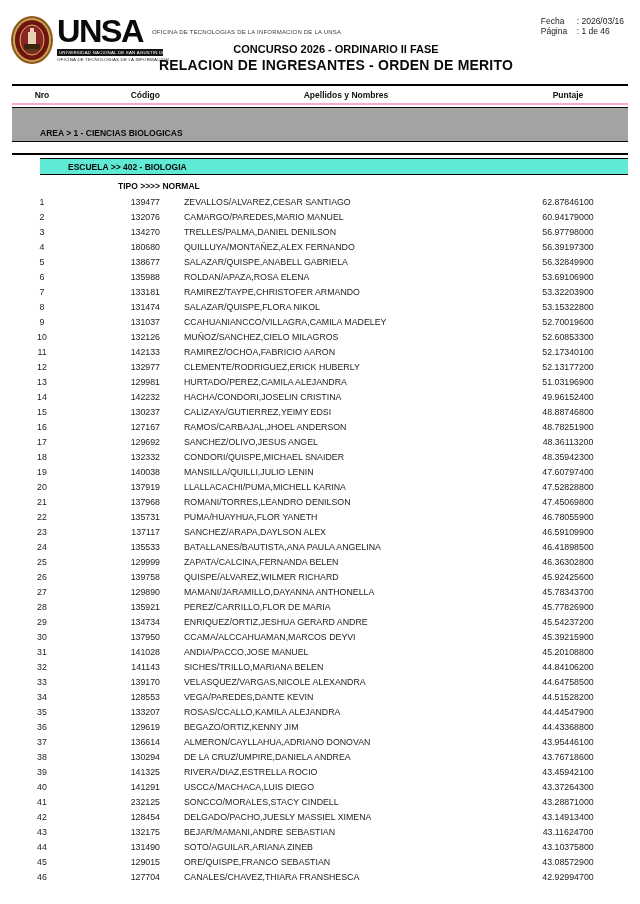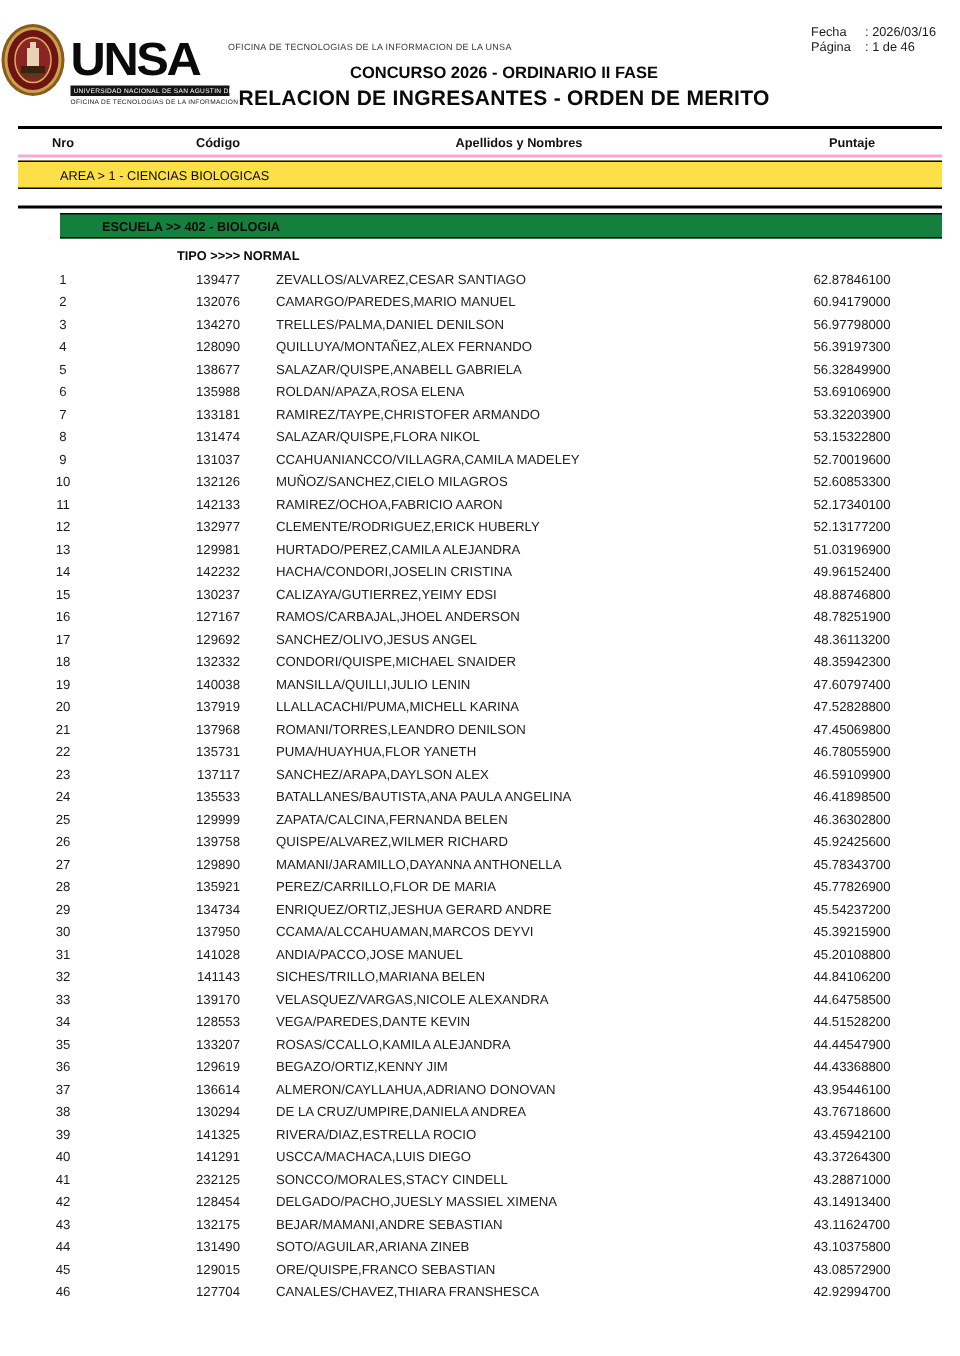--- a/index.html
+++ b/index.html
@@ -2,21 +2,21 @@
 <html><head>
 <meta charset="utf-8">
 <style>
   html,body { margin:0; padding:0; background:#ffffff; }
   .page {
     position:relative; width:640px; height:904px; background:#fff;
     font-family:"Liberation Sans", sans-serif; color:#111; overflow:hidden;
   }
   
   .header { position:relative; height:84px; }
-  .logo-block { position:absolute; left:0; top:15px; display:flex; align-items:flex-end; }
+  .logo-block { position:absolute; left:10px; top:15px; display:flex; align-items:flex-start; }
   .emblem { flex:0 0 auto; margin-right:3px; }
   .wordmark-wrap { display:flex; flex-direction:column; margin-top:2px; }
   .wordmark { font-size:31px; font-weight:bold; letter-spacing:-1.5px; line-height:30px; transform:scaleX(1.05); transform-origin:left; color:#0a0a0a; }
   .logo-line1 { margin-top:2px; background:#141414; color:#fff; font-size:4.4px; letter-spacing:.2px; padding:1px 2px; white-space:nowrap; width:102px; text-align:center; }
   .logo-line2 { color:#222; font-size:4.4px; letter-spacing:.2px; margin-top:1px; width:106px; text-align:center; white-space:nowrap; }
   .office-line { position:absolute; left:152px; top:29px; font-size:6px; color:#3a3a3a; letter-spacing:.2px; }
   .titles { position:absolute; left:0; right:0; top:43px; text-align:center;padding-left:32px; }
   .title1 { font-size:11px; font-weight:bold; color:#0a0a0a; }
   .title2 { font-size:14px; font-weight:bold; color:#0a0a0a; margin-top:2px; letter-spacing:.2px; }
   .meta { position:absolute; right:16px; top:16px; font-size:8.5px; color:#1a1a1a; }
@@ -31,27 +31,27 @@
     display:grid; grid-template-columns:60px 112px 1fr 120px;
     font-weight:bold; font-size:8.5px; padding:4px 0 3px 0;
     border-bottom:2px solid #f9a8d4;
   }
   .th-nro { text-align:center; }
   .th-codigo { text-align:right; padding-right:24px; }
   .th-nombres { text-align:center; }
   .th-puntaje { text-align:center; }
 
   .area-band {
-    margin-top:2px; background:#fde047;
+    margin-top:2px; background:#a3a3a3;
     border-top:1.5px solid #0a0a0a; border-bottom:1.5px solid #0a0a0a;
-    padding:4px 0 3px 28px; font-weight:normal; font-size:8.5px; color:#0a0a0a;
+    padding:20px 0 3px 28px; font-weight:bold; font-size:8.5px; color:#0a0a0a;
   }
   .rule-mid { border-top:2px solid #000; margin-top:11px; }
   .escuela-band {
-    margin-left:28px; margin-top:3px; background:#15803d;
+    margin-left:28px; margin-top:3px; background:#5eead4;
     border-top:1.5px solid #0a0a0a; border-bottom:1.5px solid #0a0a0a;
     padding:3px 0 2px 28px; font-weight:bold; font-size:8.5px; color:#0a0a0a;
   }
   .tipo-row { padding:6px 0 3px 106px; font-weight:bold; font-size:8.5px; color:#0a0a0a; }
 
   .rows { }
   .trow {
     display:grid; grid-template-columns:60px 112px 1fr 120px;
     height:15px; align-items:center; font-size:8.8px; color:#1c1c1c;
   }
@@ -141,21 +141,21 @@
 
   <div class="trow">
     <div class="td-nro">3</div>
     <div class="td-codigo">134270</div>
     <div class="td-nombre">TRELLES/PALMA,DANIEL DENILSON</div>
     <div class="td-puntaje">56.97798000</div>
   </div>
 
   <div class="trow">
     <div class="td-nro">4</div>
-    <div class="td-codigo">128090</div>
+    <div class="td-codigo">180680</div>
     <div class="td-nombre">QUILLUYA/MONTAÑEZ,ALEX FERNANDO</div>
     <div class="td-puntaje">56.39197300</div>
   </div>
 
   <div class="trow">
     <div class="td-nro">5</div>
     <div class="td-codigo">138677</div>
     <div class="td-nombre">SALAZAR/QUISPE,ANABELL GABRIELA</div>
     <div class="td-puntaje">56.32849900</div>
   </div>

